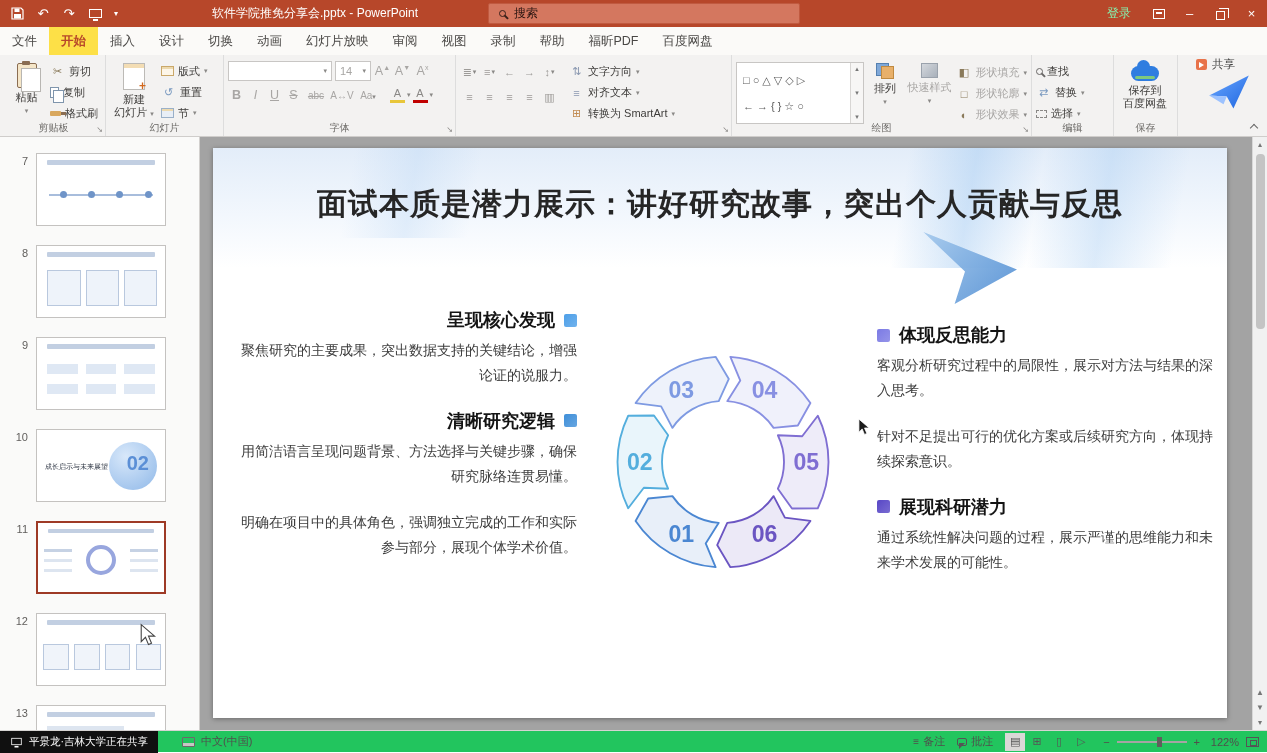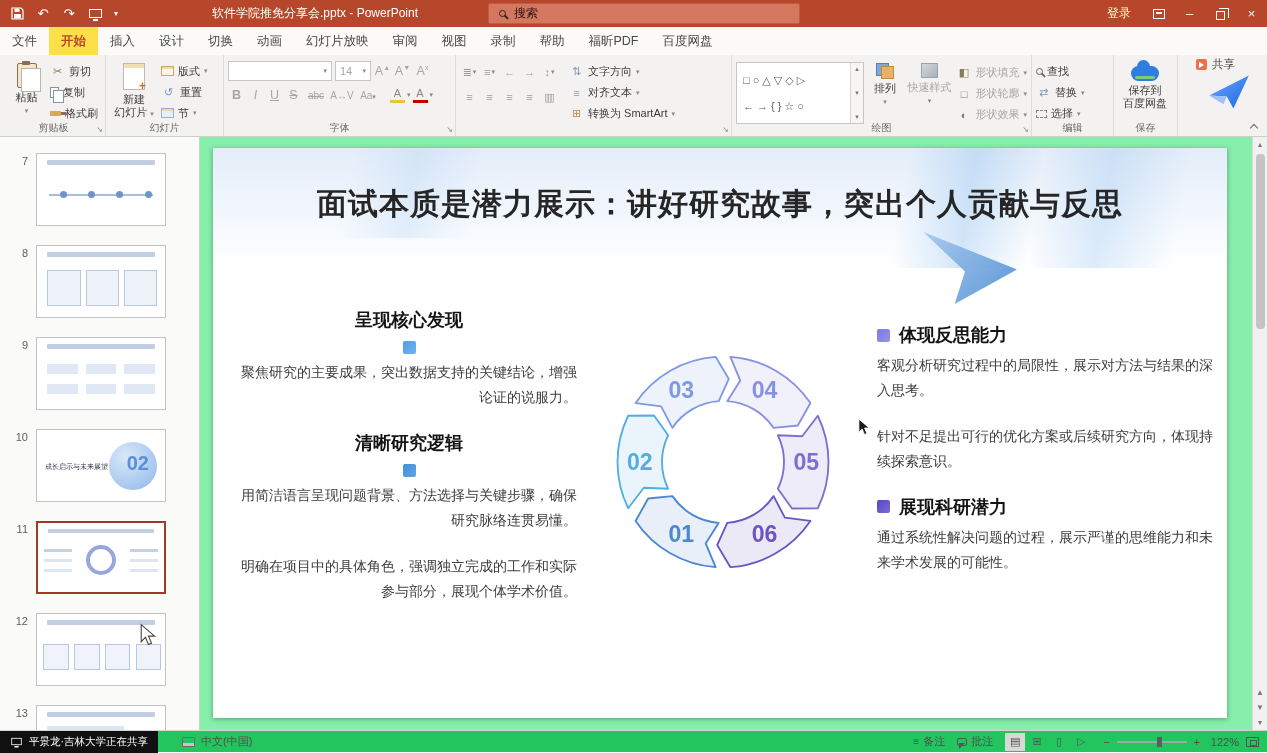--- a/index.html
+++ b/index.html
@@ -11,21 +11,21 @@
   .titlebar {height:27px; background:#b7472a; display:flex; align-items:center; color:#fff; position:relative;}
   .qat {display:flex; align-items:center; height:100%; padding-left:4px;}
   .tbtn {width:26px; height:27px; display:flex; align-items:center; justify-content:center; font-size:13px; color:#fff;}
   .tbtn.narrow {width:16px; font-size:8px;}
   .tb-title {position:absolute; left:212px; top:0; line-height:27px; font-size:12px; white-space:nowrap;}
   .tb-search {position:absolute; left:488px; top:3px; width:312px; height:21px; background:#d4775f; border:1px solid #c05a40; border-radius:2px; display:flex; align-items:center; gap:8px; padding:0 10px; color:#2a1511;}
   .lens {width:7px; height:7px; border:1.6px solid #3a201a; border-radius:50%; position:relative; display:inline-block; flex:0 0 auto;}
   .lens::after {content:''; position:absolute; width:4.5px; height:1.6px; background:#3a201a; transform:rotate(45deg); right:-3.5px; bottom:-1.5px;}
   .lens.gray {border-color:#6b6968;} .lens.gray::after {background:#6b6968;}
   .tb-right {margin-left:auto; display:flex; align-items:center; height:100%;}
-  .login {font-size:12px; color:#fef9c3; padding:0 12px; height:100%; display:flex; align-items:center;}
+  .login {font-size:12px; color:#86efac; padding:0 12px; height:100%; display:flex; align-items:center;}
   .win {width:31px;}
   .ribopt-ico {width:12px; height:10px; border:1px solid #fff; display:inline-block; position:relative;}
   .ribopt-ico::after {content:''; position:absolute; left:2px; top:2px; right:2px; height:2px; background:#fff;}
   .restore-ico {width:9px; height:9px; border:1px solid #fff; display:inline-block; position:relative; margin-top:3px; background:#b7472a;}
   .restore-ico::before {content:''; position:absolute; left:2px; top:-4px; width:9px; height:9px; border-top:1px solid #fff; border-right:1px solid #fff;}
   .mon {width:13px; height:9px; border:1.3px solid currentColor; display:inline-block; position:relative;}
   .mon::after {content:''; position:absolute; left:3px; bottom:-3.5px; width:5px; height:1.5px; background:currentColor;}
 
   
   .tabrow {height:28px; background:#fbfaf8; display:flex; align-items:flex-end;}
@@ -82,40 +82,40 @@
   .main {display:flex; height:593px; position:relative; overflow:hidden;}
   .thumbs {width:200px; background:#fafaf9; border-right:1px solid #d2d0ce; position:relative; overflow:hidden;}
   .thumb-row {position:absolute; left:0; width:100%; height:74px;}
   .thumb-num {position:absolute; left:6px; top:2px; font-size:11px; color:#605e5c; width:22px; text-align:right;}
   .thumb-box {position:absolute; left:36px; top:0; width:130px; height:73px; background:#fff; border:1px solid #c4c2c0; overflow:hidden;}
   .thumb-box.selected {border:2px solid #9e3a26;}
   .t-title {position:absolute; top:6px; left:8%; width:84%; height:5px; background:#c2cfe2; border-radius:1px;}
   .th-big {position:absolute; right:16px; top:22px; font-size:20px; font-weight:bold; color:#5b8fd6;}
   .th-cap {position:absolute; left:8px; top:32px; font-size:7px; color:#2a3240; white-space:nowrap;}
 
-  .canvas {flex:1; background:#86efac; position:relative; overflow:hidden;}
+  .canvas {flex:1; background:#a3a3a3; position:relative; overflow:hidden;}
   .slide {position:absolute; left:13px; top:11px; width:1014px; height:570px; background:#fff; box-shadow:0 1px 5px rgba(0,0,0,.35); overflow:hidden;}
 
   .vscroll {width:15px; background:#f1f1f1; border-left:1px solid #d8d8d8; display:flex; flex-direction:column; align-items:center; font-size:8px; color:#777;}
   .vs-btn {height:15px; width:100%; display:flex; align-items:center; justify-content:center; flex:0 0 auto;}
   .vs-thumb {width:9px; height:175px; background:#c4c4c4; border-radius:4px; margin:2px 0; flex:0 0 auto;}
   .vs-spacer {flex:1;}
 
   
   .deco-band {position:absolute; top:0; left:0; right:0; height:120px; background:linear-gradient(180deg,#e3edf9 0%,#f2f7fd 55%,#ffffff 100%);}
   .deco-s1 {position:absolute; top:-30px; left:620px; width:430px; height:150px; background:linear-gradient(70deg, rgba(255,255,255,0) 20%, rgba(150,195,240,.40) 34%, rgba(255,255,255,0) 48%, rgba(150,195,240,.32) 62%, rgba(255,255,255,0) 78%); transform:skewX(-28deg);}
   .deco-s2 {position:absolute; top:-20px; left:60px; width:280px; height:110px; background:linear-gradient(70deg, rgba(255,255,255,0) 30%, rgba(170,205,242,.28) 50%, rgba(255,255,255,0) 70%); transform:skewX(-28deg);}
   .deco-tri {position:absolute; top:84px; left:700px; width:104px; height:72px; background:linear-gradient(135deg,#a9ccee 0%,#4e8cd2 100%); clip-path:polygon(10% 0, 100% 52%, 40% 100%, 50% 55%); opacity:.92;}
   .slide-title {position:absolute; top:36px; left:0; width:100%; text-align:center; font-size:30px; font-weight:bold; color:#262626; letter-spacing:1px;}
   .col-left {position:absolute; left:28px; top:160px; width:336px;}
   .col-right {position:absolute; left:664px; top:175px; width:340px;}
   .point-item {margin-bottom:21px;}
   .col-left .point-item {text-align:right;}
   .hrow {display:flex; align-items:center; gap:9px; margin-bottom:6px;}
-  .col-left .hrow {justify-content:flex-end;flex-direction:column;}
+  .col-left .hrow {justify-content:flex-end;}
   .h-text {font-size:18px; font-weight:bold; color:#141414;}
   .sq {width:13px; height:13px; border-radius:2px; flex:0 0 auto; display:inline-block;}
   .p-body {font-size:14px; color:#3d3d3d; line-height:1.78;}
   .diagram {position:absolute; left:362px; top:166px; width:296px; height:296px;}
   .cursor-slide {position:absolute; left:645px; top:270px; z-index:4;}
   .cursor-thumb {position:absolute; left:140px; top:486px; z-index:6;}
 
   
   .statusbar {height:22px; background:#22c55e; border-top:1px solid #d6d4d2; display:flex; align-items:center; font-size:11px; color:#504e4c;}
   .share-pill {height:22px; background:#101010; color:#fff; display:flex; align-items:center; gap:6px; padding:0 10px; font-size:10.5px; white-space:nowrap;}

